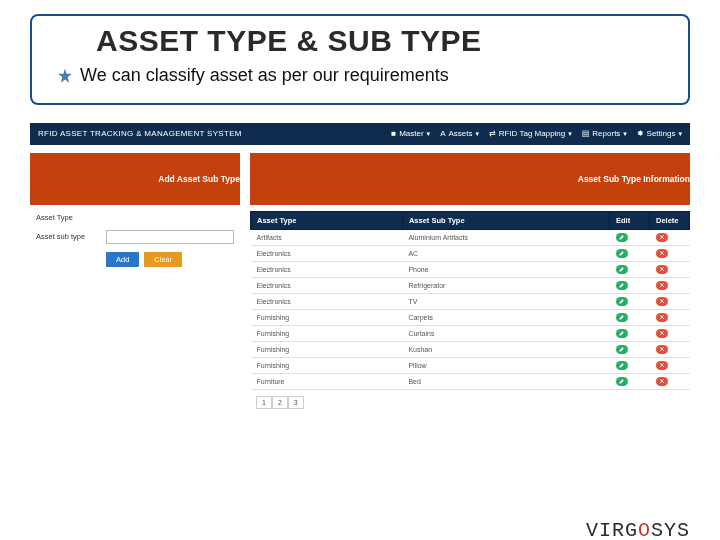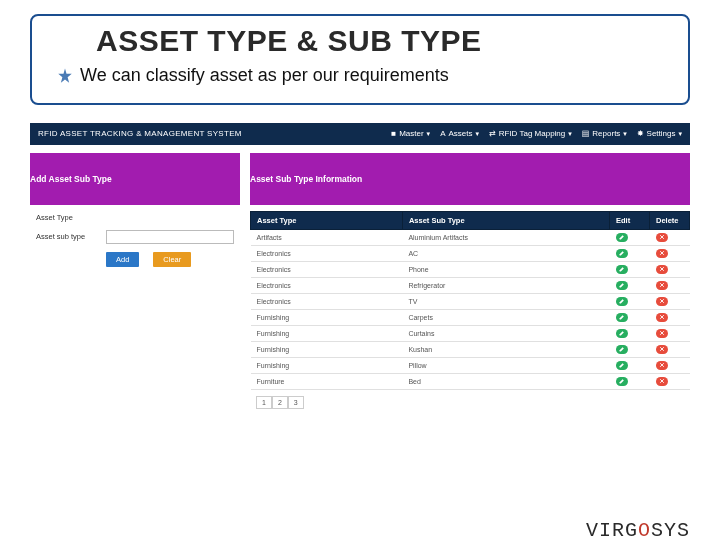--- a/index.html
+++ b/index.html
@@ -15,27 +15,27 @@
 .app{margin:18px 30px 0;font-size:8px}
 .topbar{background:#0f2b4d;color:#fff;display:flex;align-items:center;height:22px;padding:0 8px}
 .brand{font-weight:400;letter-spacing:.3px}
 .spacer{flex:1}
 .navitem{margin-left:10px;display:flex;align-items:center;gap:3px}
 .caret{font-size:7px}
 .panels{display:flex;gap:10px;margin-top:8px}
 .panel{background:#fff}
 .panel.left{width:210px}
 .panel.right{flex:1}
-.panel-h{background:#a21caf;color:#fff;text-align:left;padding:21px 0;font-size:8.5px;font-weight:600}
+.panel-h{background:#c2410c;color:#fff;text-align:right;padding:21px 0;font-size:8.5px;font-weight:600}
 .form{padding:8px 6px}
 .frow{display:flex;align-items:center;margin-bottom:8px}
 .flabel{width:70px;color:#333;font-size:7.5px}
 .select{flex:1;border:1px solid #bbb;background:#fafafa;padding:2px 4px;font-size:7.5px;color:#666;display:flex;justify-content:space-between;align-items:center}
 .input{flex:1;border:1px solid #bbb;background:#fff;padding:2px 4px;height:14px}
-.btns{display:flex;gap:14px;margin-left:70px;margin-top:4px}
+.btns{display:flex;gap:5px;margin-left:70px;margin-top:4px}
 .btn{padding:3px 10px;color:#fff;font-size:7.5px;border-radius:1px}
 .btn.add{background:#2b77c7}
 .btn.clear{background:#e89a1f}
 .tbl{width:100%;border-collapse:collapse;margin-top:6px}
 .tbl th{background:#0f2b4d;color:#fff;text-align:left;padding:4px 6px;font-size:7.5px;font-weight:600;border:1px solid #0a2038}
 .tbl td{padding:3px 6px;font-size:7px;color:#555;border-bottom:1px solid #e0e0e0;text-align:left}
 .chip{display:inline-flex;width:12px;height:9px;border-radius:5px;align-items:center;justify-content:center}
 .chip.g{background:#27ae60}
 .chip.r{background:#e74c3c}
 .chip svg{width:6px;height:6px}

